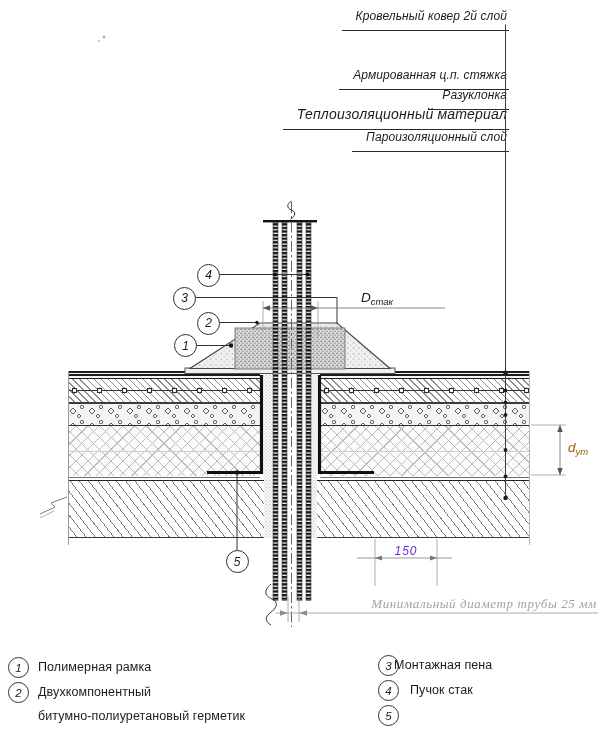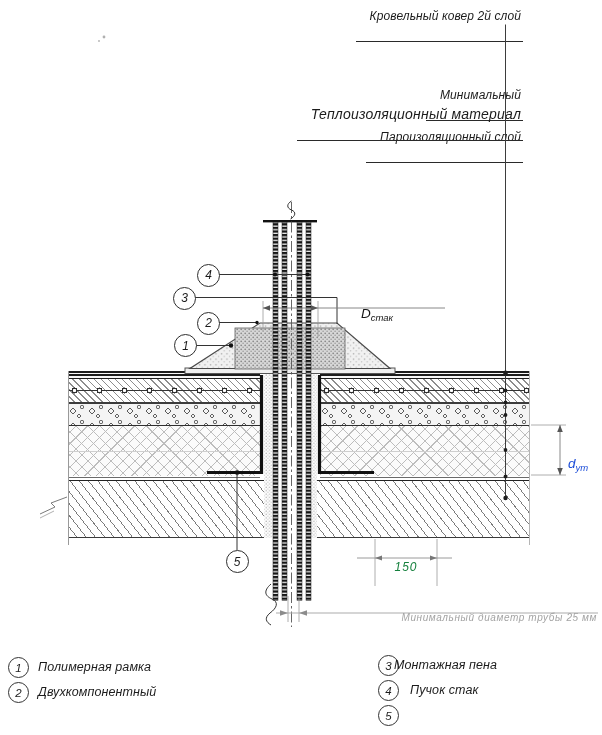--- a/index.html
+++ b/index.html
@@ -3,23 +3,23 @@
 <meta charset="utf-8">
 <style>
   html,body{margin:0;padding:0;background:#fff;}
   #canvas{
     position:relative;width:602px;height:735px;background:#fff;overflow:hidden;
     font-family:"Liberation Sans",sans-serif;color:#1f1f1f;
   }
   .abs{position:absolute;}
   
   .layer-lbl{
-    position:absolute;right:79px;white-space:nowrap;
+    position:absolute;right:93px;white-space:nowrap;
     font-style:italic;font-size:12px;line-height:15px;
-    border-bottom:1px solid #2a2a2a;padding:0 2px 17px 14px;color:#1c1c1c;
+    border-bottom:1px solid #2a2a2a;padding:0 2px 6px 14px;color:#1c1c1c;
     letter-spacing:.1px;
   }
   .layer-lbl.big{font-size:14px;line-height:17px;letter-spacing:.2px;}
   
   .band{position:absolute;box-sizing:border-box;}
   .carpet{background:repeating-linear-gradient(180deg,#1c1c1c 0 1.6px,#f7f7f7 1.6px 3.3px);}
   .screed{
     background-color:#fff;
     background-image:
       radial-gradient(circle 3px at 3.5px 3.5px,#fff 1.4px,#2f2f2f 1.5px 2.9px,rgba(0,0,0,0) 3.1px),
@@ -56,42 +56,43 @@
     border-top:1.6px solid #222;border-bottom:1.2px solid #3a3a3a;
   }
   .edgeline{background:#9a9a9a;width:1px;}
   
   .bubble{
     position:absolute;width:23px;height:23px;border:1.4px solid #2e2e2e;border-radius:50%;
     background:#fff;display:flex;align-items:center;justify-content:center;
     font-style:italic;font-size:12px;color:#1c1c1c;box-sizing:border-box;
   }
   
-  .dimtext{position:absolute;font-style:italic;white-space:nowrap;margin-top:16px;}
+  .dimtext{position:absolute;font-style:italic;white-space:nowrap;}
   .dimtext .sub{font-size:9.5px;vertical-align:-3px;}
   .dstak{font-size:13.5px;color:#161616;}
-  .dut{font-size:13.5px;color:#1d4ed8;}
-  .dim150{font-size:12px;color:#15803d;letter-spacing:1px;}
-  .minpipe{font-size:10px;color:#a3a3a3;letter-spacing:.6px;}
+  .dut{font-size:13.5px;color:#a16207;}
+  .dim150{font-size:12px;color:#6d28d9;letter-spacing:1px;}
+  .minpipe{font-size:13px;color:#a3a3a3;letter-spacing:.6px;font-family:Liberation Serif, serif;}
   
   .leg-circle{
     position:absolute;width:21px;height:21px;border:1.3px solid #333;border-radius:50%;
     display:flex;align-items:center;justify-content:center;
     font-style:italic;font-size:11.5px;color:#1c1c1c;box-sizing:border-box;background:#fff;
   }
-  .leg-label{position:absolute;font-style:italic;font-size:12.5px;color:#1c1c1c;white-space:nowrap;letter-spacing:.1px;}
+  .leg-label{position:absolute;font-size:12.5px;color:#1c1c1c;white-space:nowrap;letter-spacing:.1px;}
   svg.vec{position:absolute;left:0;top:0;pointer-events:none;}
 </style>
 </head>
 <body>
 
 <div id="canvas">
 
   <div class="layer-lbl" style="top:9px">Кровельный ковер 2й слой</div>
-  <div class="layer-lbl" style="top:88px">Минимальный</div>
+  <div class="layer-lbl" style="top:68px">Армированная ц.п. стяжка</div>
+  <div class="layer-lbl" style="top:88px">Разуклонка</div>
   <div class="layer-lbl" style="top:129.5px">Пароизоляционный слой</div>
   <div class="layer-lbl big" style="top:106px">Теплоизоляционный материал</div>
 
   <div class="band carpet" style="left:68px;top:371px;width:192px;height:8px"></div>
   <div class="band screed" style="left:68px;top:379px;width:192px;height:25px"></div>
   <div class="band razukl" style="left:68px;top:404px;width:192px;height:22px"></div>
   <div class="band insul" style="left:68px;top:426px;width:192px;height:50px"></div>
   <div class="band paro" style="left:68px;top:476.5px;width:192px;height:1.6px"></div>
   <div class="band concrete" style="left:68px;top:480px;width:202px;height:58px"></div>
   <div class="abs edgeline" style="left:68px;top:371px;height:174px"></div>
@@ -250,20 +251,21 @@
 
   <div class="leg-circle" style="left:8px;top:657px">
       <span>1</span>
     </div>
   <div class="leg-label" style="left:38px;top:660px">Полимерная рамка</div>
 
   <div class="leg-circle" style="left:8px;top:682px">
       <span>2</span>
     </div>
   <div class="leg-label" style="left:38px;top:685px">Двухкомпонентный</div>
+  <div class="leg-label" style="left:38px;top:709px">битумно-полиуретановый герметик</div>
 
   <div class="leg-circle" style="left:378px;top:655px">
       <span>3</span>
     </div>
   <div class="leg-label" style="left:394px;top:658px">Монтажная пена</div>
 
   <div class="leg-circle" style="left:378px;top:680px">
       <span>4</span>
     </div>
   <div class="leg-label" style="left:410px;top:683px">Пучок стак</div>

